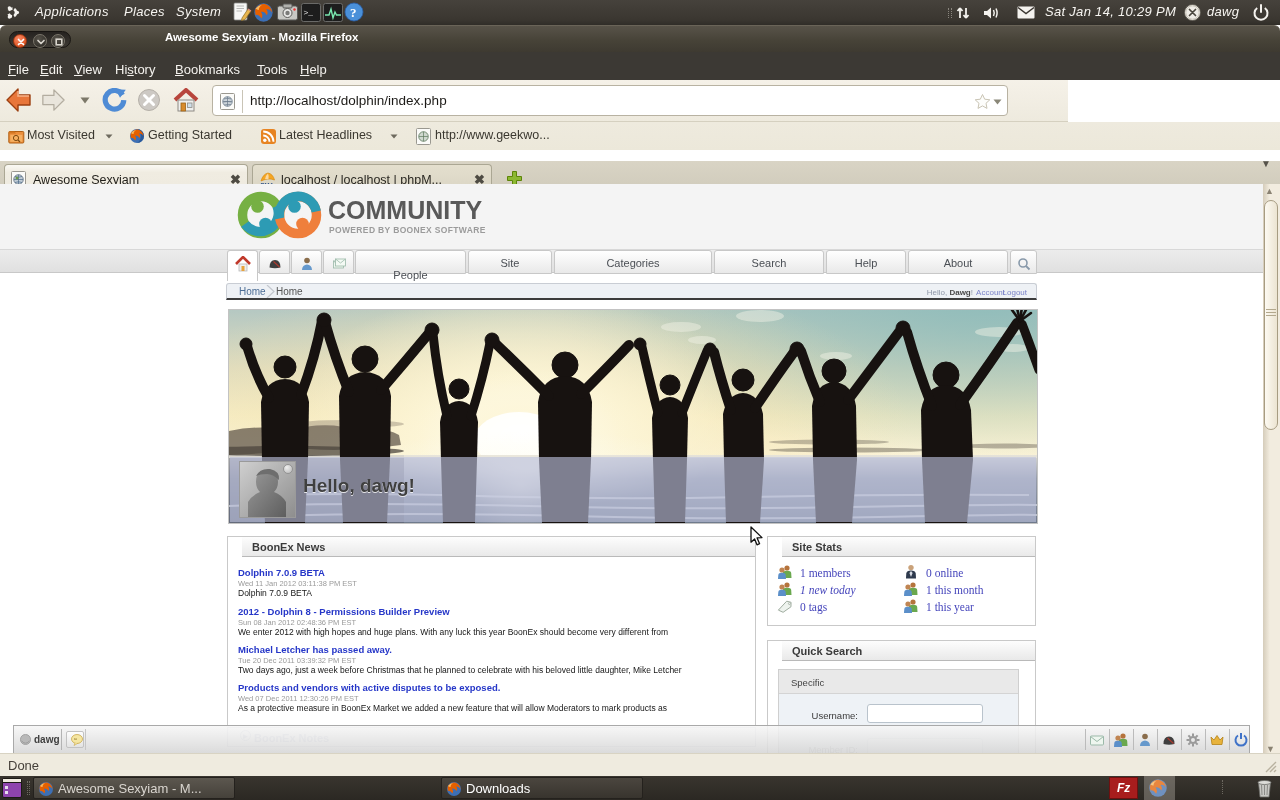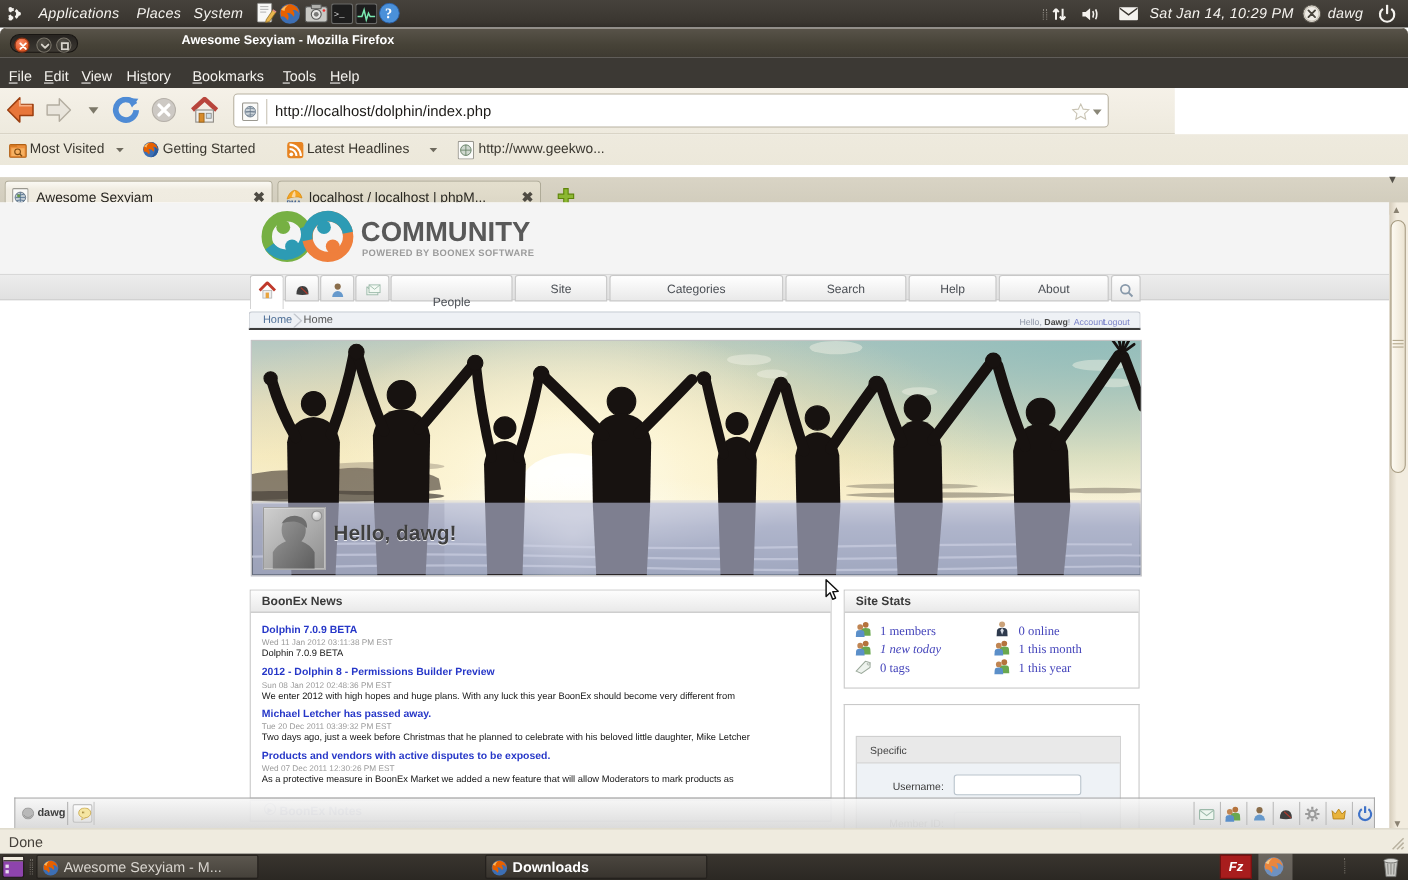--- a/index.html
+++ b/index.html
@@ -73,21 +73,21 @@
   border:1px solid #c9cdd4; border-bottom:2px solid #3c3c3c; border-radius:3px 3px 0 0; font-size:10px; }
 
 
 #hero { position:absolute; left:228px; top:125px; width:810px; height:215px; border:1px solid #c3c3c3; background:#dde; }
 #heroOverlay { position:absolute; left:1px; top:147px; width:806px; height:65px; background:rgba(190,196,222,0.62); }
 #avatar { position:absolute; left:9px; top:4px; width:57px; height:57px; background:#fff; border:1px solid #9a9a9a; }
 #helloTxt { position:absolute; left:73px; top:18px; font-size:19px; font-weight:bold; color:#3f3f3f;
   text-shadow:0 1px 0 rgba(255,255,255,0.8); }
 
 
-.secbox { position:absolute; background:#fff; border:1px solid #c9c9c9; }
+.secbox { position:absolute; background:#fff; border:1px solid #c9c9c9;padding-left:14px; }
 .sechdr { height:20px; background:linear-gradient(#fdfdfd,#e9e9e9); border-bottom:1px solid #b9b9b9;
   font-size:11px; font-weight:bold; color:#3a3a3a; padding:4px 0 0 10px; }
 .newstitle { position:absolute; left:0; top:0; font-size:9.5px; font-weight:bold; color:#2637c8; white-space:nowrap; }
 .newsdate { position:absolute; left:0; top:12px; font-size:7.5px; color:#9a9a9a; white-space:nowrap; }
 .newsbody { position:absolute; left:0; top:21px; font-size:8.5px; color:#161616; white-space:nowrap; }
 
 
 #dock { position:absolute; left:13px; top:541px; width:1237px; height:28px;
   background:linear-gradient(rgba(246,246,246,0.88),rgba(214,214,214,0.88)); border:1px solid #a9a9a9; border-bottom:none; }
 .statrow { position:absolute; font-family:"Liberation Serif", serif; font-size:11.5px; color:#4545bb; }
@@ -592,20 +592,21 @@
           </svg><span>1 this month</span></div>
       <div class="statrow" style="top:61px; left:135px;"><svg width="16" height="16" viewBox="0 0 16 16">
             <circle cx="10" cy="4" r="2.6" fill="#b5733c"></circle>
             <path d="M5.5 14 L5.8 9 Q6 6.8 10 6.8 Q14 6.8 14.2 9 L14.5 14 Z" fill="#6aa84f"></path>
             <circle cx="5" cy="6" r="2.6" fill="#c08552"></circle>
             <path d="M1 15 L1.3 11 Q1.5 8.8 5 8.8 Q8.5 8.8 8.7 11 L9 15 Z" fill="#5b8fc9"></path>
           </svg><span>1 this year</span></div>
     </div>
 
     <div class="secbox" id="qsbox" style="left:767px; top:456px; width:269px; height:113px; border-bottom:none;">
+      <div class="sechdr">Quick Search</div>
       <div style="position:absolute; left:10px; top:28px; width:241px; height:85px; border:1px solid #cfcfcf; background:#eef2f6;">
         <div style="height:24px; background:#e9e9e9; border-bottom:1px solid #d4d4d4; font-size:9.5px; color:#444; padding:7px 0 0 12px;">Specific</div>
         <div style="position:absolute; left:0; top:36px; width:100%;">
           <span style="position:absolute; right:160px; top:4px; font-size:9.5px; color:#3a3a3a;">Username:</span>
           <span style="position:absolute; left:88px; top:-2px; width:116px; height:19px; background:#fff; border:1px solid #b9c3cc; border-radius:3px;"></span>
         </div>
         <div style="position:absolute; left:0; top:70px; width:100%; opacity:0.55;">
           <span style="position:absolute; right:160px; top:4px; font-size:9.5px; color:#777;">Member ID:</span>
           <span style="position:absolute; left:88px; top:-2px; width:116px; height:19px; background:#f6f8fa; border:1px solid #ccd4da; border-radius:3px;"></span>
         </div>
@@ -711,21 +712,21 @@
           <path d="M2 5 Q4 2.5 7 2 Q4 4 4.5 6 Q3 6 2 5 Z" fill="#f9bc63"></path>
         </svg>
       <span class="tbtxt">Awesome Sexyiam - M...</span>
     </div>
     <div class="taskbtn" style="left:441px; width:202px;">
       <svg class="tbico" width="16" height="16" viewBox="0 0 16 16">
           <circle cx="8" cy="8" r="7" fill="#3d6fb4"></circle>
           <path d="M2 5 Q5 1 9 1.5 Q14 3 14.5 8 Q13 5 10 5.5 Q12 8 10.5 10 Q9 7 6 7.5 Q8 10 6.5 12.5 Q4 9 2 10 Q1 7 2 5 Z" fill="#e66000"></path>
           <path d="M2 5 Q4 2.5 7 2 Q4 4 4.5 6 Q3 6 2 5 Z" fill="#f9bc63"></path>
         </svg>
-      <span class="tbtxt" style="font-weight:bold; color:#fff;">Downloads</span>
+      <span class="tbtxt" style="font-weight:normal; color:#fff;">Downloads</span>
     </div>
     <div style="position:absolute;left:1109px;top:1px;width:29px;height:22px;background:#a81d1d;border:1px solid #6e1010;">
         <span style="position:absolute;left:7px;top:3px;font-size:12px;font-weight:bold;color:#fff;font-style:italic;">Fz</span>
       </div>
     <svg width="20" height="20" viewBox="0 0 16 16" style="position:absolute;left:1148px;top:2px;">
         <circle cx="8" cy="8" r="7" fill="#3d6fb4"></circle>
         <path d="M2 5 Q5 1 9 1.5 Q14 3 14.5 8 Q13 5 10 5.5 Q12 8 10.5 10 Q9 7 6 7.5 Q8 10 6.5 12.5 Q4 9 2 10 Q1 7 2 5 Z" fill="#e66000"></path>
         <path d="M2 5 Q4 2.5 7 2 Q4 4 4.5 6 Q3 6 2 5 Z" fill="#f9bc63"></path>
       </svg>
     <div style="position:absolute;left:1144px;top:0px;width:31px;height:24px;background:rgba(239,234,222,0.28);"></div>

